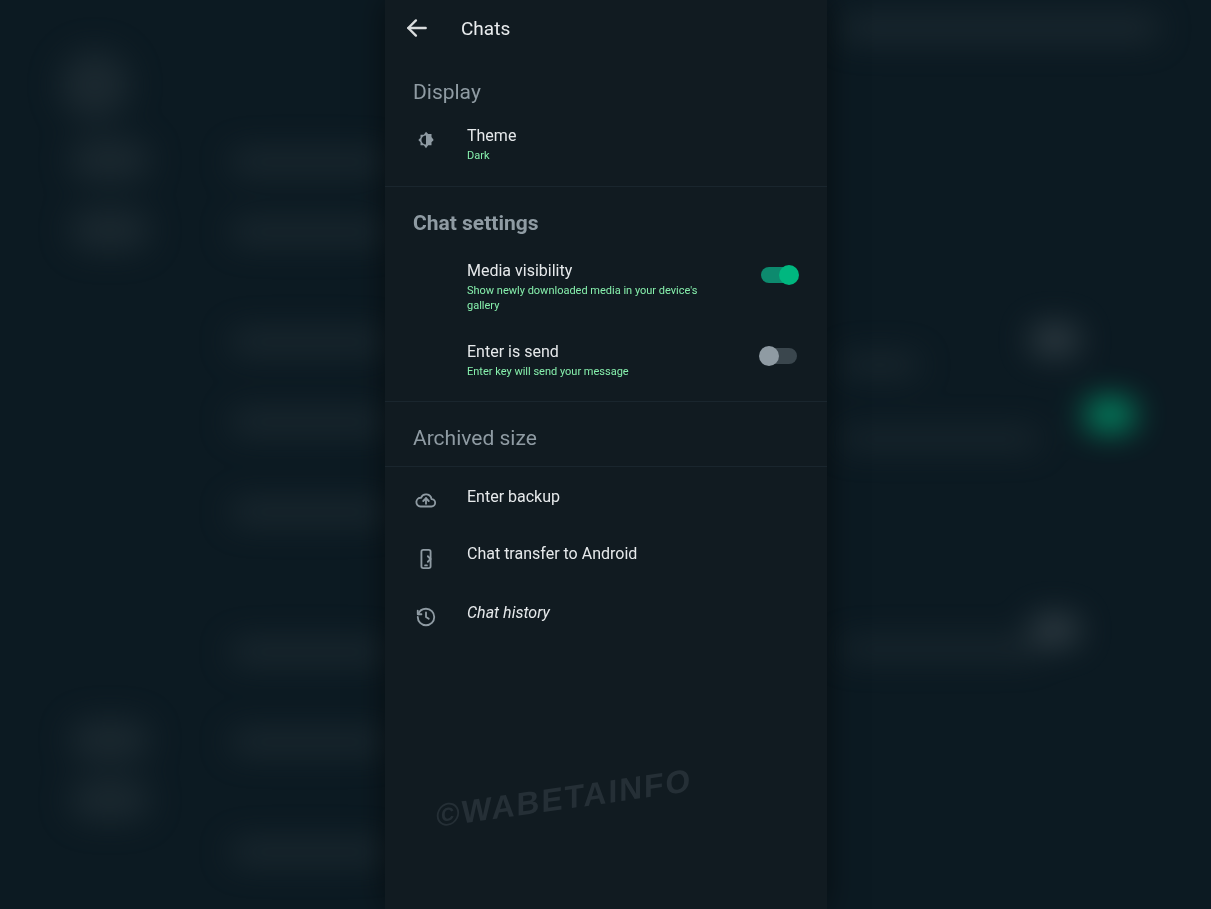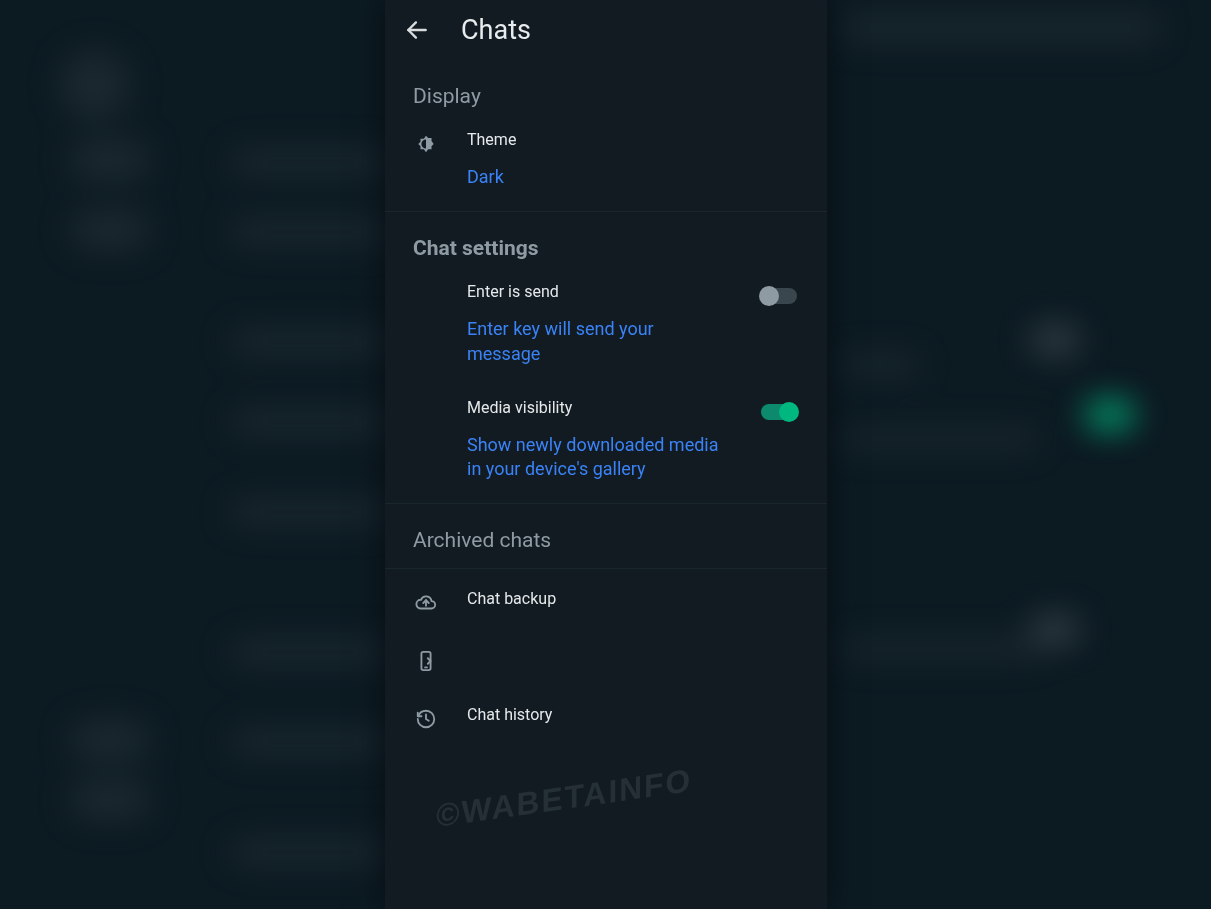--- a/index.html
+++ b/index.html
@@ -46,21 +46,21 @@
     }
     .back-btn {
       width: 28px;
       height: 28px;
       display: flex;
       align-items: center;
       justify-content: center;
       color: #d9dcdd;
     }
     .title {
-      font-size: 27px;
+      font-size: 19px;
       font-weight: 400;
       color: #e9ecee;
     }
     .section-header {
       font-size: 21px;
       color: #8f9ba3;
       padding: 18px 28px 8px 28px;
     }
     .row {
       display: flex;
@@ -81,23 +81,23 @@
       flex: 1;
       min-width: 0;
     }
     .row .content .label {
       font-size: 16px;
       color: #e6e9eb;
       font-weight: 400;
       line-height: 1.25;
     }
     .row .content .sub {
-      font-size: 18px;
-      color: #3b82f6;
-      margin-top: 15px;
+      font-size: 11px;
+      color: #86efac;
+      margin-top: 3px;
       line-height: 1.35;
     }
     .toggle-slot {
       width: 40px;
       display: flex;
       align-items: center;
       justify-content: center;
       padding-top: 6px;
       flex-shrink: 0;
     }
@@ -204,78 +204,81 @@
       <div class="label">Theme</div>
       <div class="sub">Dark</div>
     </div>
   </div>
 
 
   <div class="divider"></div>
 
   <div class="section-header" style="padding-top:24px;font-weight:bold;">Chat settings</div>
 
+  <div class="row" style="padding-top:18px;">
+    <div class="icon-slot"></div>
+    <div class="content">
+      <div class="label">Media visibility</div>
+      <div class="sub">Show newly downloaded media in your device's gallery</div>
+    </div>
+    <div class="toggle-slot">
+      <div class="toggle on">
+          <div class="knob"></div>
+        </div>
+    </div>
+  </div>
+
   <div class="row" style="padding-left:28px;">
     <div class="icon-slot"></div>
     <div class="content">
       <div class="label">Enter is send</div>
       <div class="sub">Enter key will send your message</div>
     </div>
     <div class="toggle-slot">
       <div class="toggle off">
           <div class="knob"></div>
         </div>
     </div>
   </div>
 
-  <div class="row" style="padding-top:18px;">
-    <div class="icon-slot"></div>
-    <div class="content">
-      <div class="label">Media visibility</div>
-      <div class="sub">Show newly downloaded media in your device's gallery</div>
-    </div>
-    <div class="toggle-slot">
-      <div class="toggle on">
-          <div class="knob"></div>
-        </div>
-    </div>
-  </div>
-
 
   <div class="divider"></div>
 
-  <div class="section-header" style="padding-top:24px;">Archived chats</div>
+  <div class="section-header" style="padding-top:24px;">Archived size</div>
 
 
   <div class="divider"></div>
 
   <div class="row" style="padding-top:20px;">
     <div class="icon-slot">
       <svg width="24" height="22" viewBox="0 0 24 24" fill="none" stroke="currentColor" stroke-width="2" stroke-linecap="round" stroke-linejoin="round">
           <path d="M18 18a4 4 0 000-8 6 6 0 00-11.5-1.5A4.5 4.5 0 006 18h12z"></path>
           <polyline points="12 9 12 15"></polyline>
           <polyline points="9 12 12 9 15 12"></polyline>
         </svg>
     </div>
     <div class="content">
-      <div class="label">Chat backup</div>
+      <div class="label">Enter backup</div>
     </div>
   </div>
 
   <div class="row" style="padding-top:18px;">
     <div class="icon-slot">
       <svg width="22" height="24" viewBox="0 0 24 24" fill="none" stroke="currentColor" stroke-width="2" stroke-linecap="round" stroke-linejoin="round">
           <rect x="7" y="2" width="10" height="20" rx="2"></rect>
           <line x1="11" y1="19" x2="13" y2="19"></line>
           <polyline points="14 9 17 12 14 15"></polyline>
         </svg>
     </div>
-  </div>
-
-  <div class="row" style="padding-top:18px;">
+    <div class="content">
+      <div class="label">Chat transfer to Android</div>
+    </div>
+  </div>
+
+  <div class="row" style="padding-top:18px;font-style:italic;">
     <div class="icon-slot">
       <svg width="22" height="22" viewBox="0 0 24 24" fill="none" stroke="currentColor" stroke-width="2" stroke-linecap="round" stroke-linejoin="round">
           <path d="M3 12a9 9 0 109-9 9 9 0 00-8.5 6"></path>
           <polyline points="3 5 3 9 7 9"></polyline>
           <polyline points="12 7 12 12 15 14"></polyline>
         </svg>
     </div>
     <div class="content">
       <div class="label">Chat history</div>
     </div>

